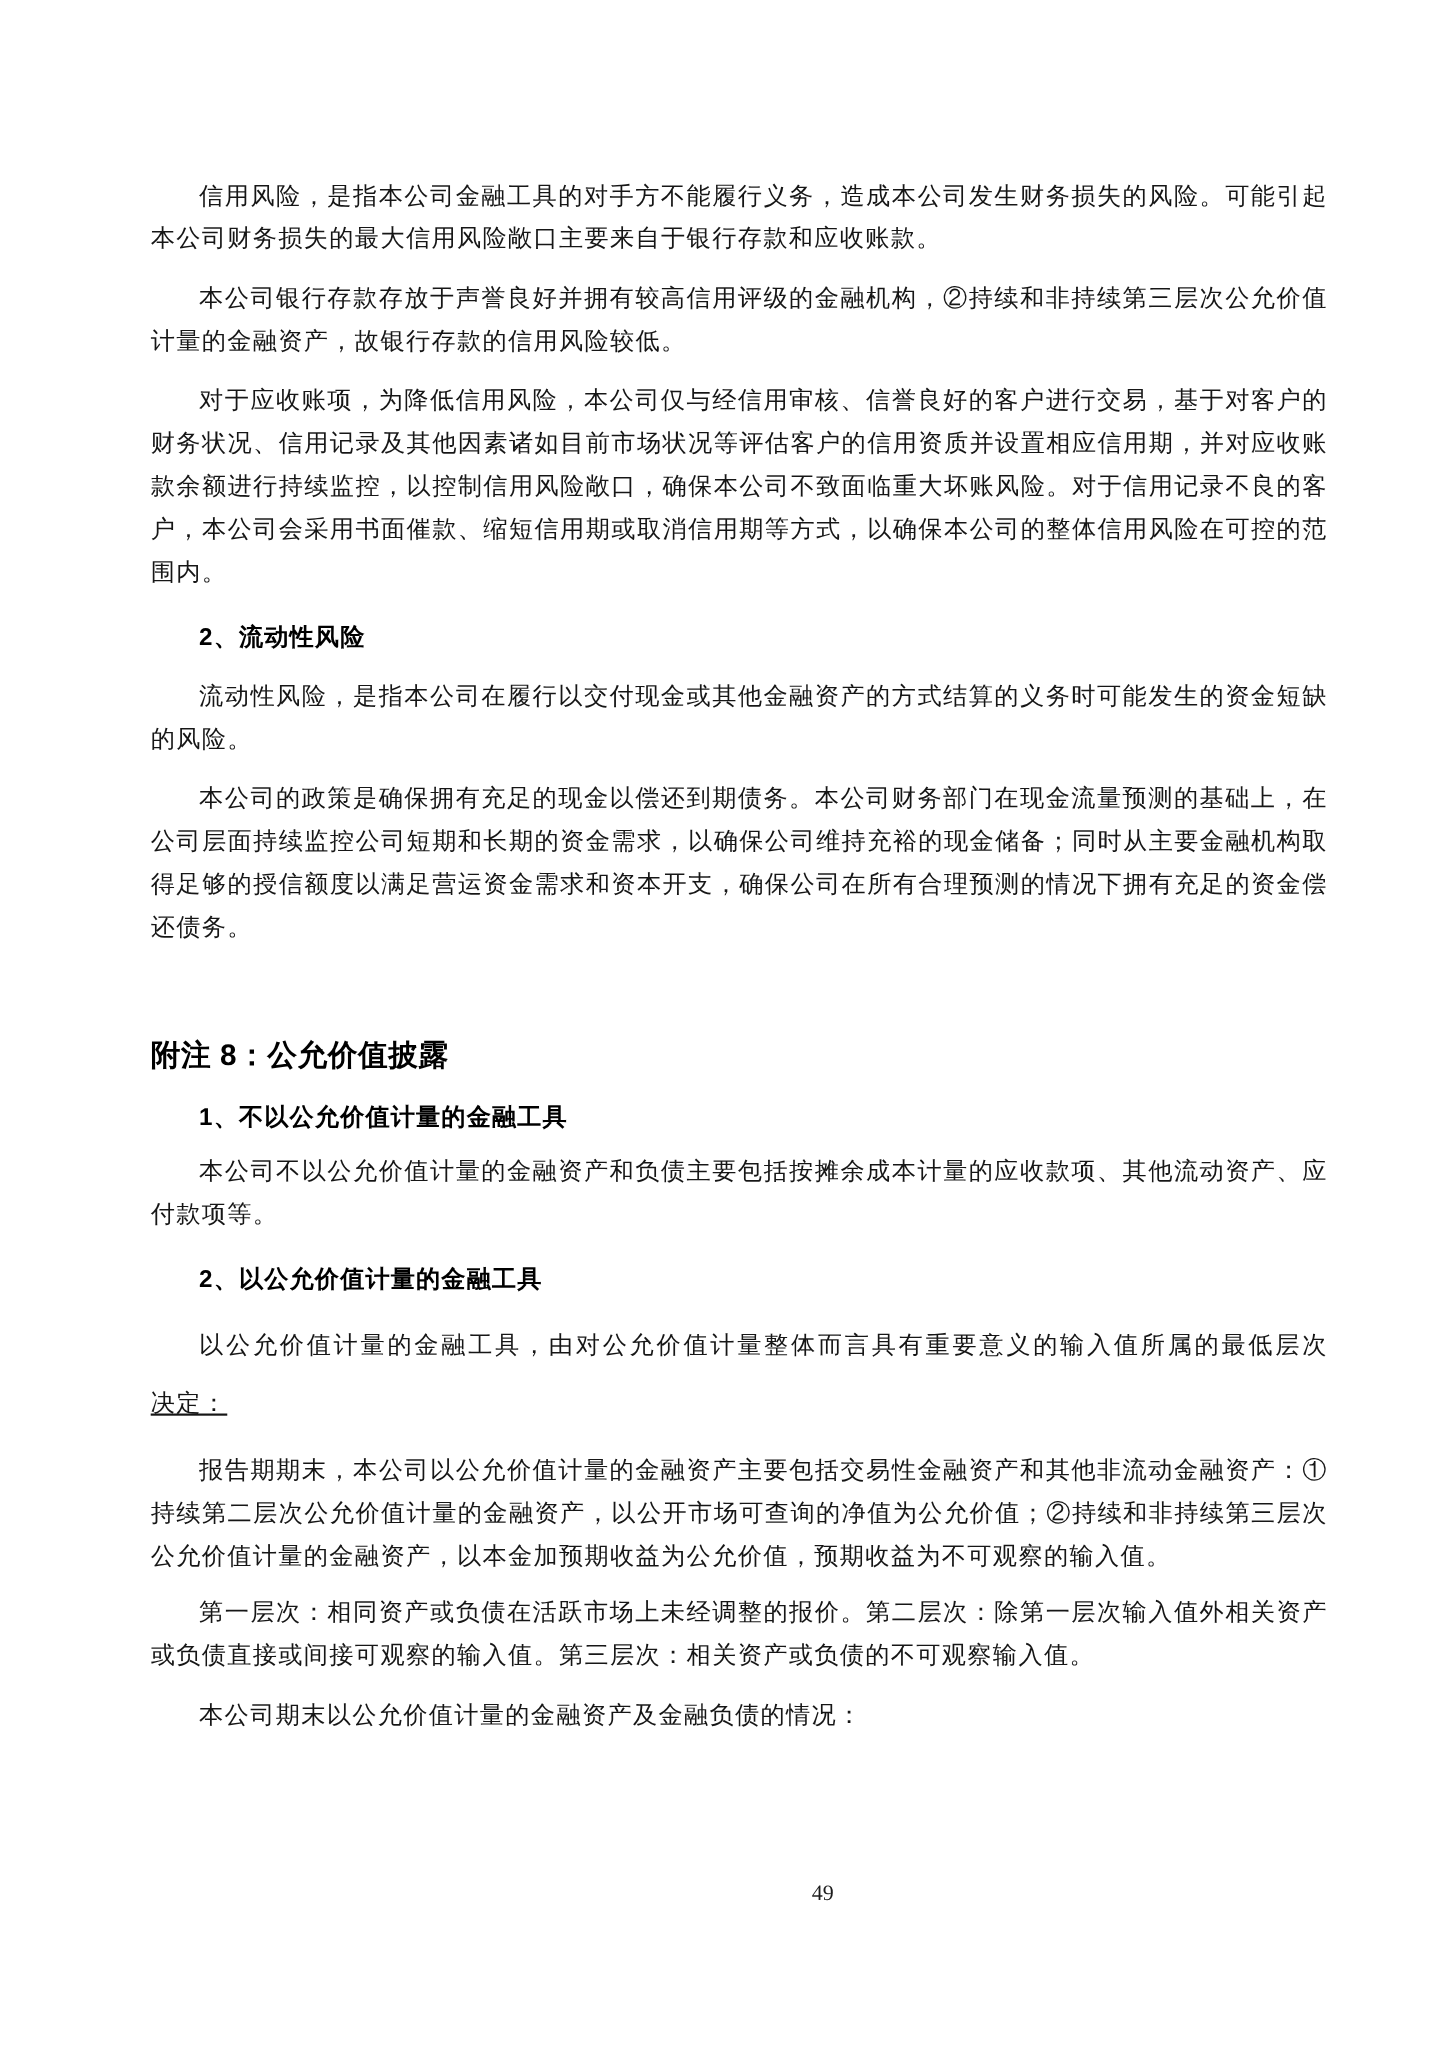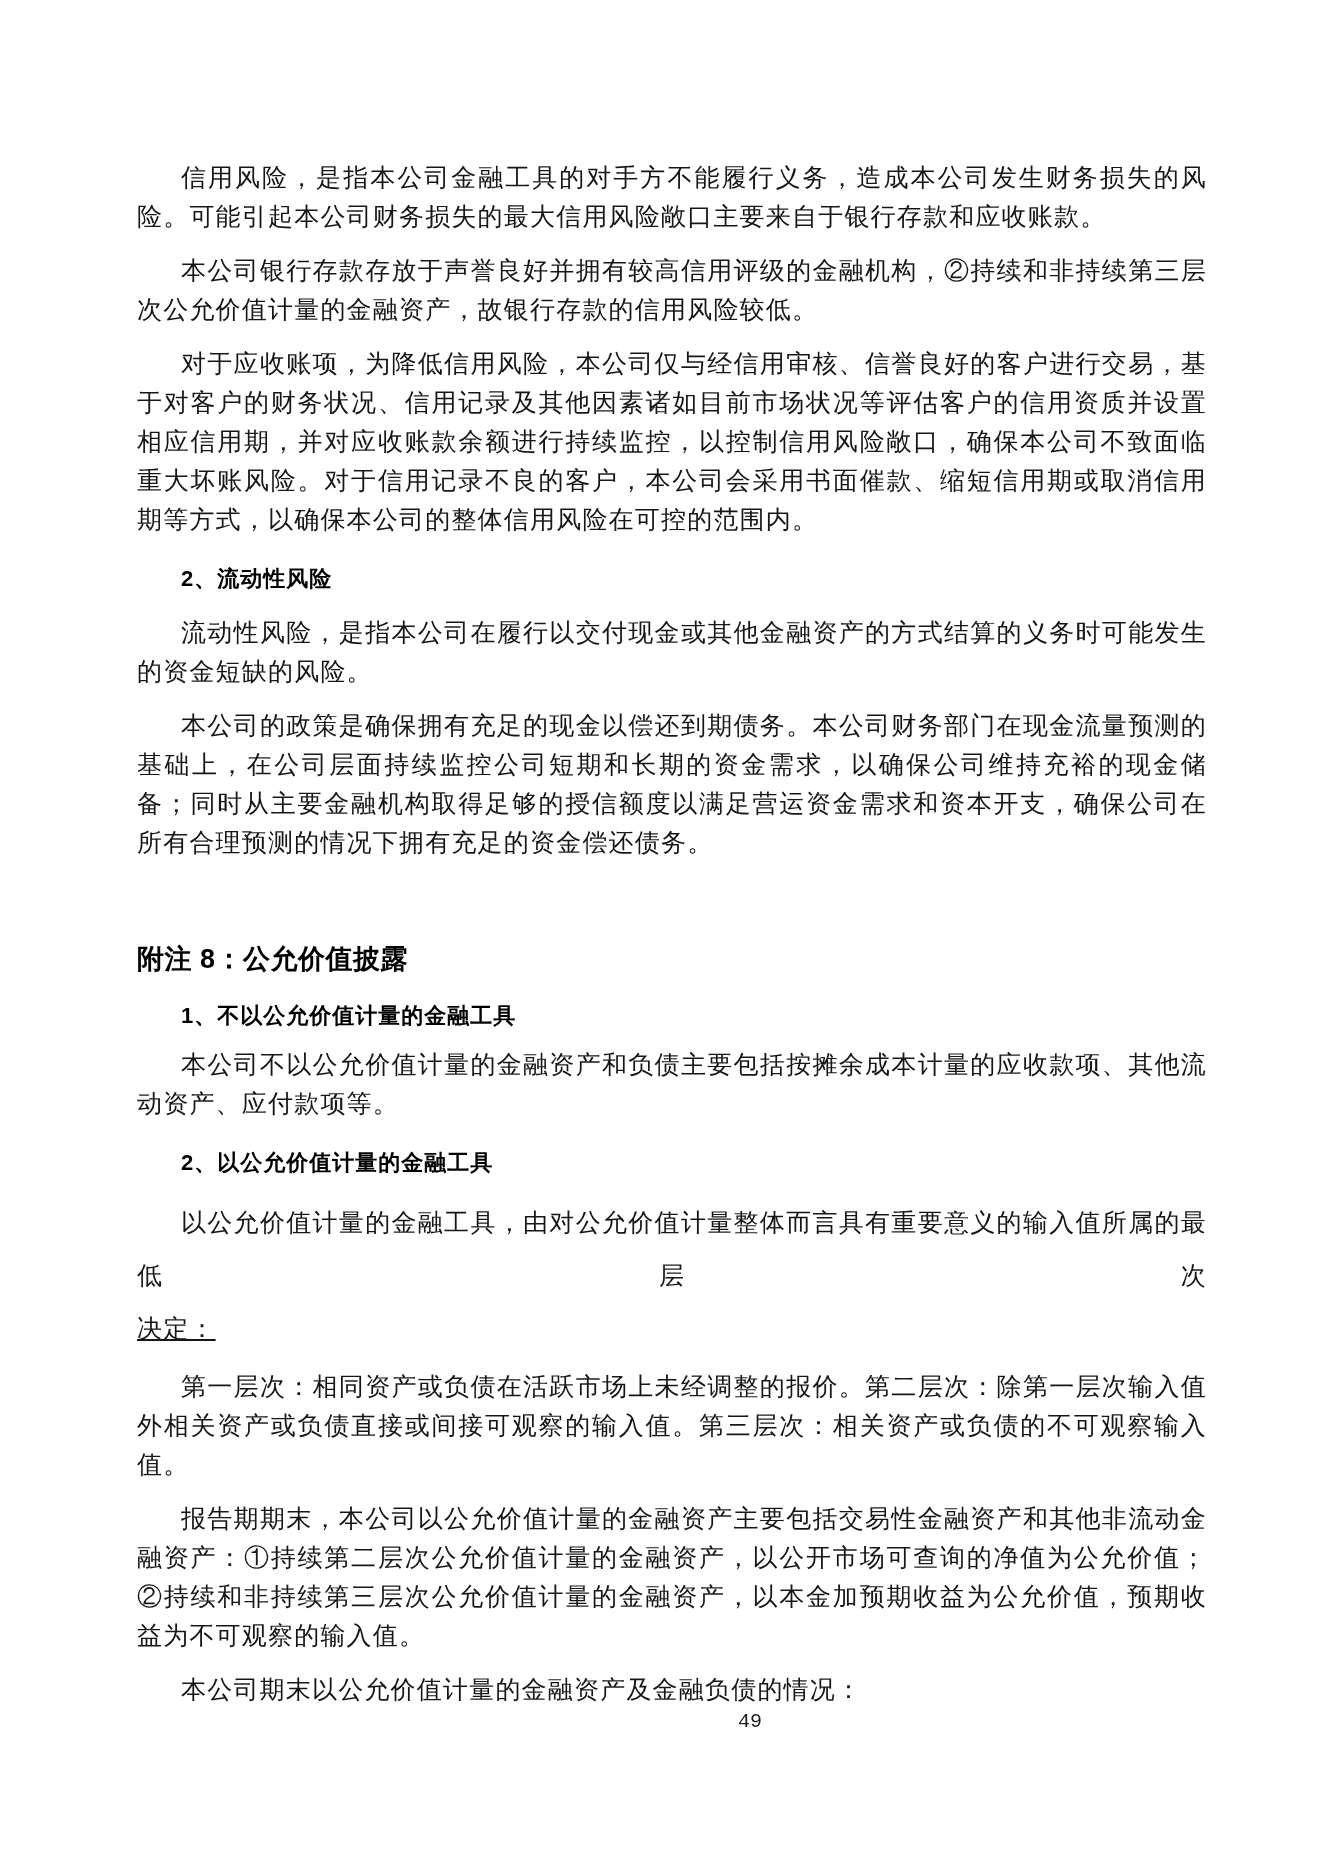--- a/index.html
+++ b/index.html
@@ -15,21 +15,21 @@
     overflow: hidden;
     font-family: "Liberation Serif", serif;
     color: #161616;
   }
   .content {
     box-sizing: border-box;
     padding: 158px 116px 0 137px;
     width: 100%;
   }
   .body {
-    font-size: 25px;
+    font-size: 22px;
     line-height: 39px;
     letter-spacing: 1.2px;
     text-align: justify;
     text-indent: 44px;
     margin: 15px 0 0 0;
   }
   .content > :first-child {
     margin-top: 0;
   }
   h2.note {
@@ -66,21 +66,21 @@
   }
   .cline {
     display: block;
     text-indent: 0;
     text-decoration: underline;
   }
   .pagenum {
     position: absolute;
     left: 738px;
     top: 1710px;
-    font-family: Liberation Mono, monospace;
+    font-family: Liberation Serif, serif;
     font-size: 20px;
     color: #1c1c1c;
   }
 </style>
 </head>
 <body>
 
 <div class="page">
   <div class="content">
 
@@ -102,22 +102,22 @@
 
     <p class="body mt-10">本公司不以公允价值计量的金融资产和负债主要包括按摊余成本计量的应收款项、其他流动资产、应付款项等。</p>
 
     <h3 class="sub mt-12">2、以公允价值计量的金融工具</h3>
 
     <p class="body loose">
       <span class="jline">以公允价值计量的金融工具，由对公允价值计量整体而言具有重要意义的输入值所属的最低层次</span>
       <span class="cline">决定：</span>
     </p>
 
+    <p class="body">报告期期末，本公司以公允价值计量的金融资产主要包括交易性金融资产和其他非流动金融资产：①持续第二层次公允价值计量的金融资产，以公开市场可查询的净值为公允价值；②持续和非持续第三层次公允价值计量的金融资产，以本金加预期收益为公允价值，预期收益为不可观察的输入值。</p>
+
     <p class="body mt-12">第一层次：相同资产或负债在活跃市场上未经调整的报价。第二层次：除第一层次输入值外相关资产或负债直接或间接可观察的输入值。第三层次：相关资产或负债的不可观察输入值。</p>
-
-    <p class="body">报告期期末，本公司以公允价值计量的金融资产主要包括交易性金融资产和其他非流动金融资产：①持续第二层次公允价值计量的金融资产，以公开市场可查询的净值为公允价值；②持续和非持续第三层次公允价值计量的金融资产，以本金加预期收益为公允价值，预期收益为不可观察的输入值。</p>
 
     <p class="body">本公司期末以公允价值计量的金融资产及金融负债的情况：</p>
 
   </div>
 
   <div class="pagenum">49</div>
 </div>
 
 </body></html>

